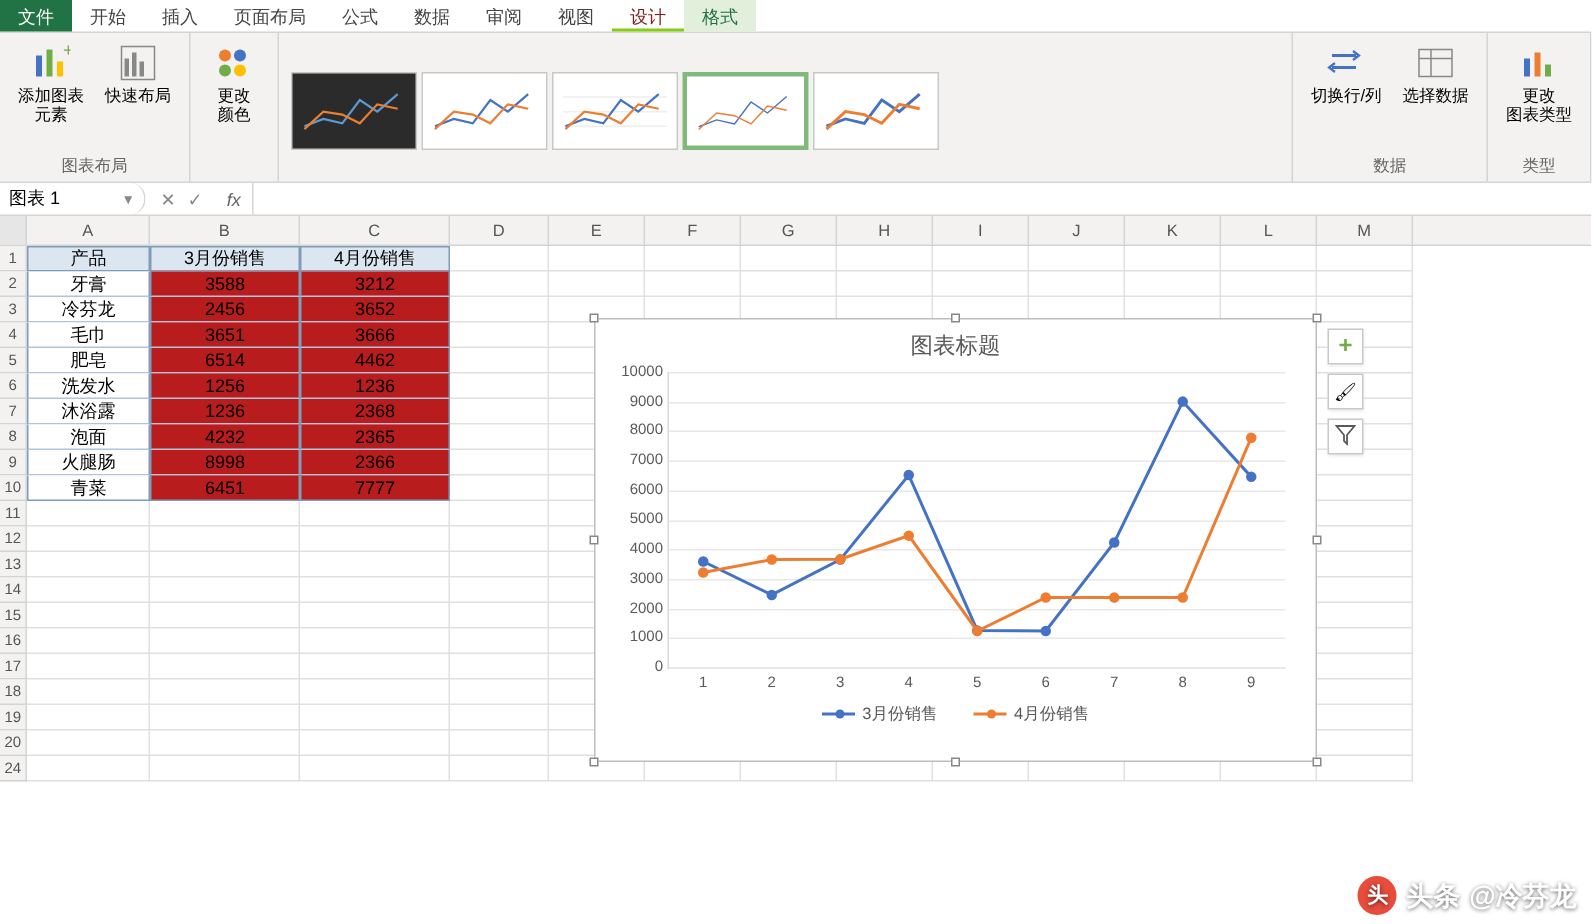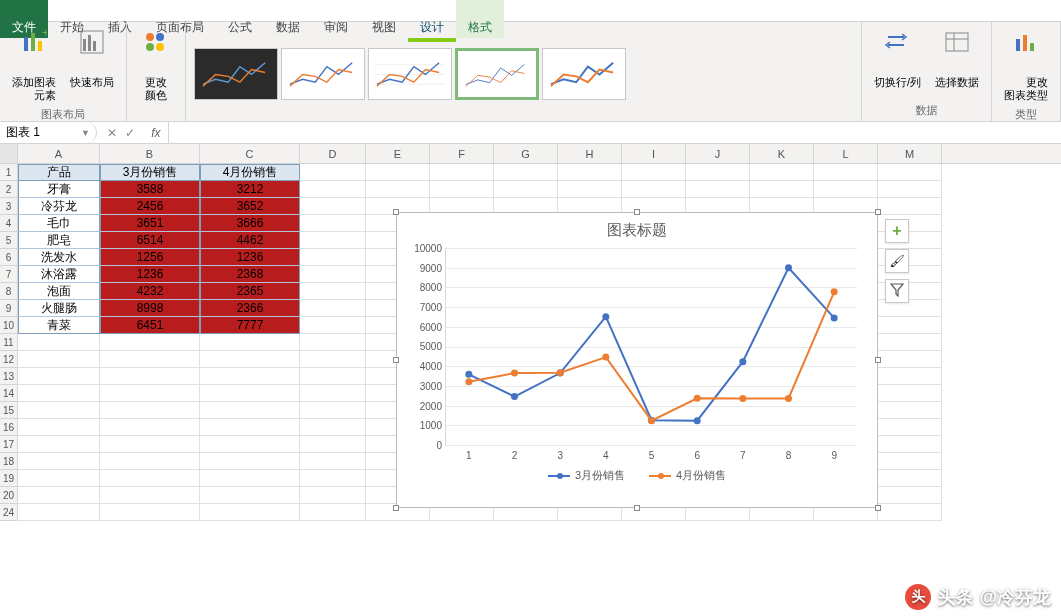--- a/index.html
+++ b/index.html
@@ -1,32 +1,32 @@
 <!DOCTYPE html>
 <html><head>
 <meta charset="utf-8">
 <style>
 * { box-sizing: border-box; margin: 0; padding: 0; }
 body { font-family: "Microsoft YaHei", SimSun, sans-serif; font-size: 12px; background: #fff; width: 1061px; height: 616px; overflow: hidden; position: relative; }
 
 
 .menubar { height: 22px; background: #fff; display: flex; border-bottom: 1px solid #d4d4d4; }
-.menubar .tab { padding: 19px 12px; cursor: pointer; color: #444; }
+.menubar .tab { padding: 3px 12px; cursor: pointer; color: #444; }
 .menubar .tab.file { background: #217346; color: #fff; }
-.menubar .tab.active { color: #0c4a6e; border-bottom: 4px solid #84cc16; }
+.menubar .tab.active { color: #7f1d1d; border-bottom: 2px solid #84cc16; }
 .menubar .tab.context { color: #217346; background: #e2efda; }
 
 
 .ribbon { height: 100px; background: #f3f2f1; border-bottom: 1px solid #d4d4d4; display: flex; }
 .rgroup { border-right: 1px solid #d4d4d4; display: flex; flex-direction: column; padding: 4px 8px 0; }
 .rgroup .content { flex: 1; display: flex; align-items: flex-start; gap: 6px; }
 .rgroup .label { text-align: center; font-size: 11px; color: #666; padding: 3px 0; }
 .ribbon-btn { display: flex; flex-direction: column; align-items: center; gap: 2px; cursor: pointer; padding: 2px 4px; min-width: 42px; }
 .ribbon-btn .icon { width: 28px; height: 28px; display:flex; align-items:center; justify-content:center; }
-.ribbon-btn .txt { font-size: 11px; text-align: right; line-height: 13px; margin-top: 18px; }
+.ribbon-btn .txt { font-size: 11px; text-align: center; line-height: 13px; }
 
 .style-gallery { display: flex; gap: 3px; flex-wrap: nowrap; }
 .style-thumb { width: 84px; height: 52px; border: 1px solid #c8c8c8; background: #fff; position: relative; cursor: pointer; }
 .style-thumb.dark { background: #2b2b2b; }
 .style-thumb.selected { border: 3px solid #7fba7a; }
 .mini-line { position: absolute; left: 6px; right: 6px; top: 6px; bottom: 6px; }
 
 
 .formula-bar { height: 22px; border-bottom: 1px solid #d4d4d4; display: flex; align-items: center; background: #fff; }
 .name-box { width: 97px; border-right: 1px solid #d4d4d4; padding: 0 6px; display:flex; align-items:center; justify-content:space-between; height: 100%; border-radius: 10px; }

